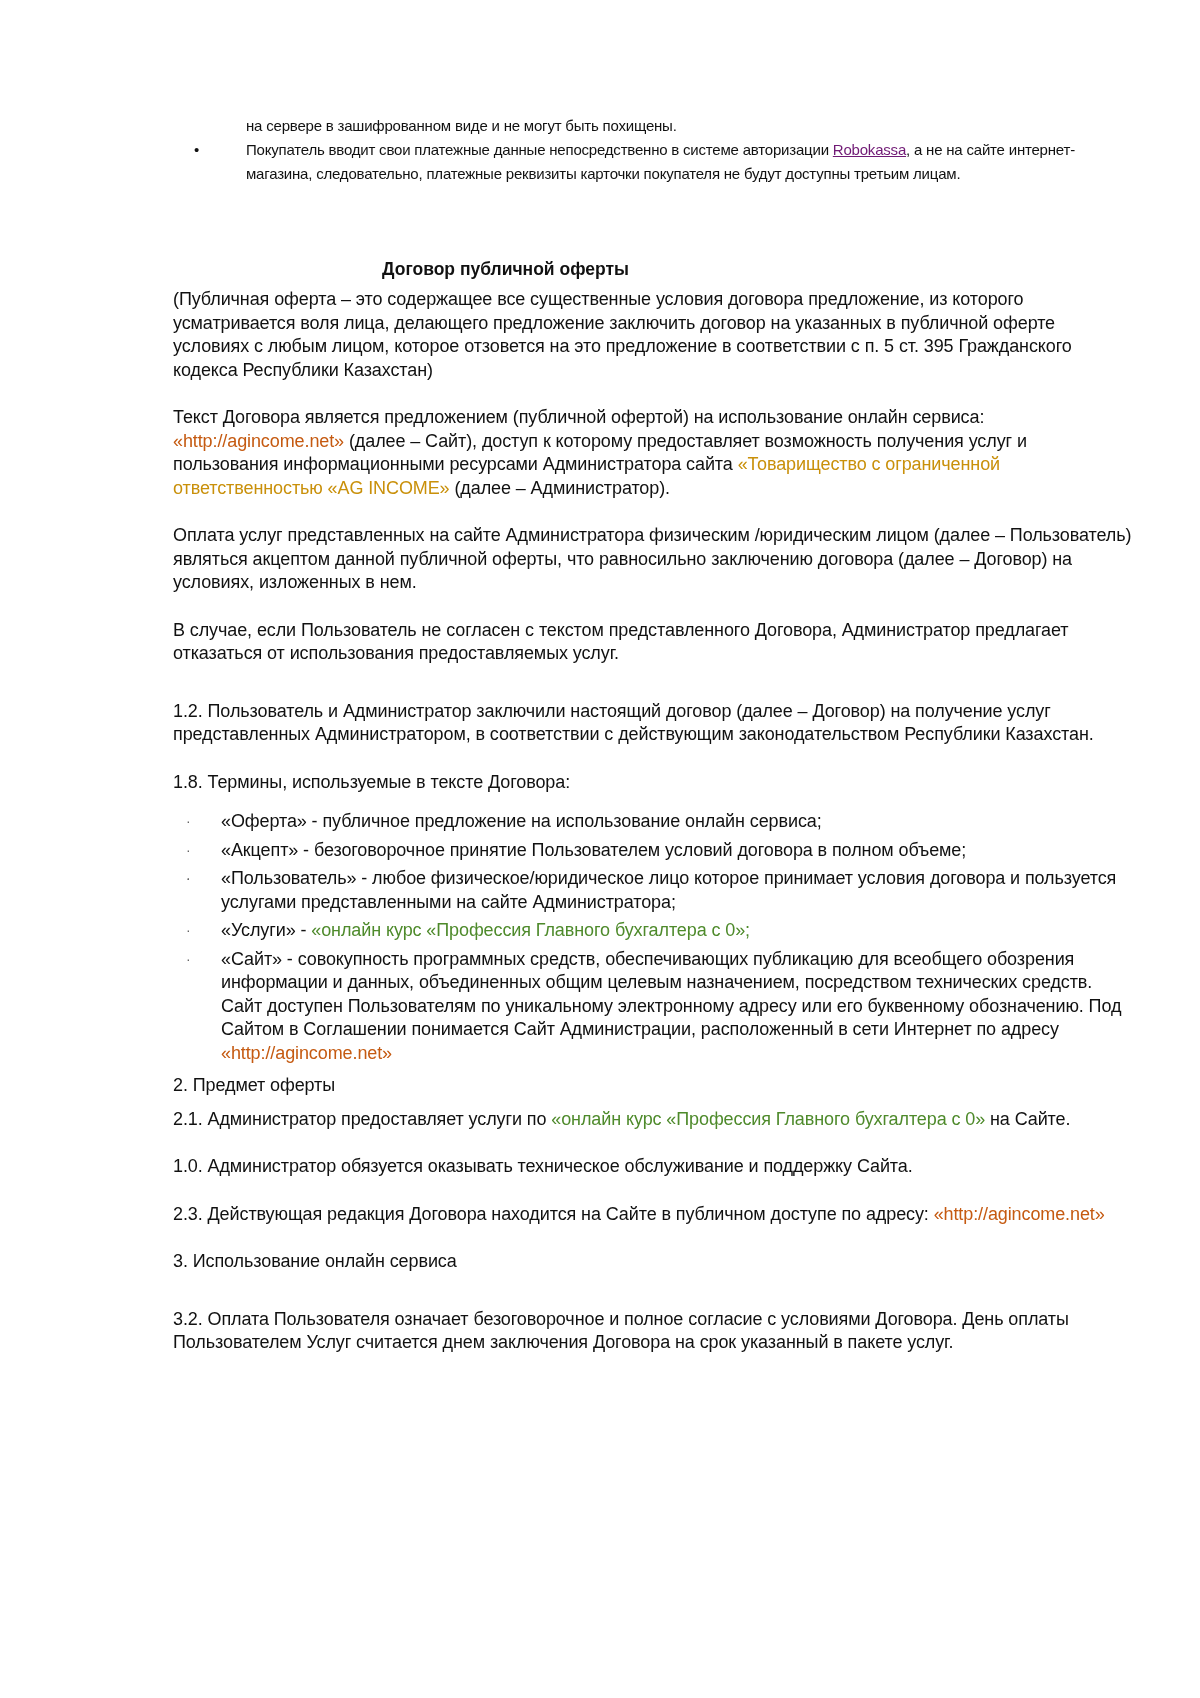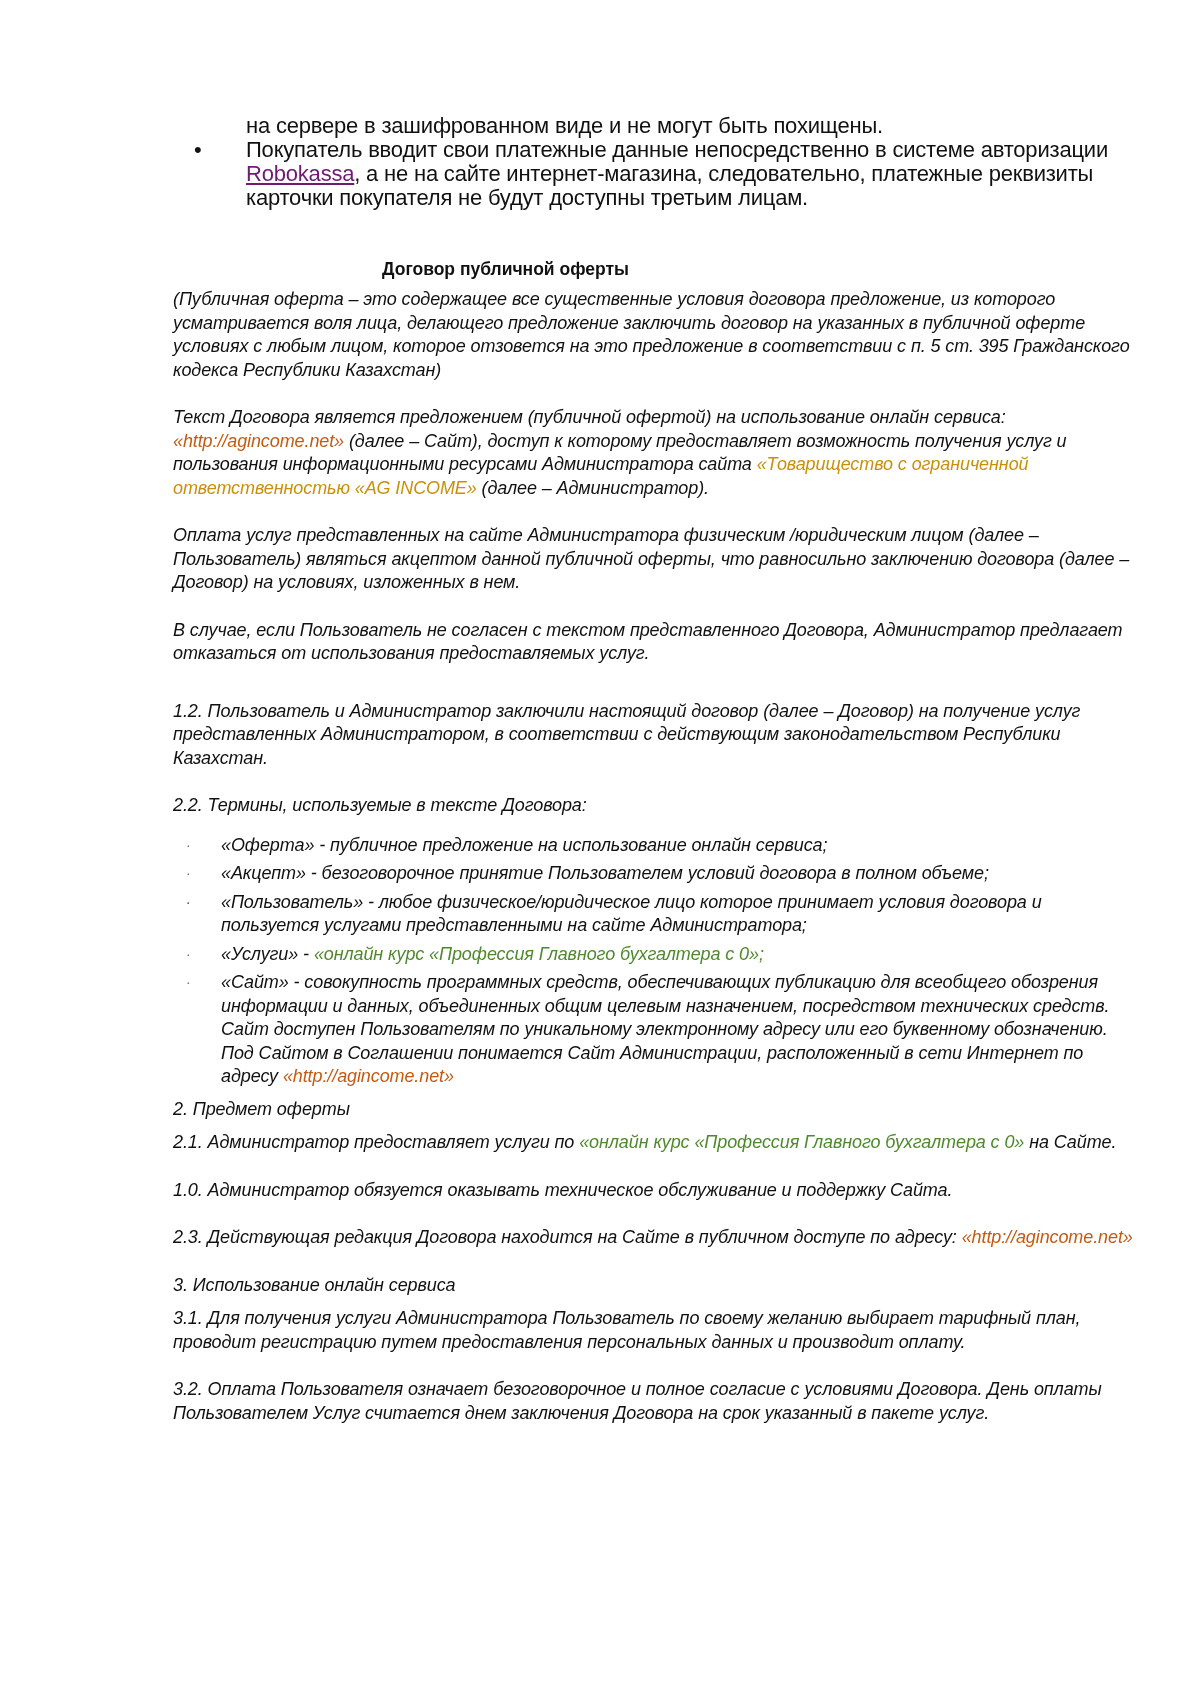--- a/index.html
+++ b/index.html
@@ -1,30 +1,30 @@
 <!DOCTYPE html>
 <html><head>
   <meta charset="utf-8">
   <style>
     html, body { margin: 0; padding: 0; background: #ffffff; }
     body { width: 1200px; height: 1698px; position: relative; overflow: hidden; }
     .page { position: absolute; left: 0; top: 0; width: 1200px; height: 1698px; background: #fff; }
 
     .top-block { position: absolute; left: 246px; top: 114px; width: 880px;
-      font-family: "Liberation Sans", sans-serif; font-size: 22px; line-height: 24px; color: #111; letter-spacing: -0.2px; }
+      font-family: "Liberation Sans", sans-serif; font-size: 15px; line-height: 24px; color: #111; letter-spacing: -0.2px; }
     .top-block p { margin: 0; }
     .bullet-row { position: relative; }
     .bullet-dot { position: absolute; left: -52px; top: 0; }
     .link-blue { color: #701a75; text-decoration: underline; cursor: pointer; }
 
     .doc-title { position: absolute; left: 0; width: 1011px; top: 259px; text-align: center;
       font-family: "Liberation Sans", sans-serif; font-weight: bold; font-size: 17.5px; color: #111; }
 
     .body { position: absolute; left: 173px; top: 288px; width: 960px;
-      font-family: "Liberation Sans", sans-serif; font-size: 18px; line-height: 23.5px; color: #111; letter-spacing: -0.1px; font-style: italic; }
+      font-family: "Liberation Sans", sans-serif; font-size: 18px; line-height: 23.5px; color: #111; letter-spacing: -0.1px; }
     .body p { margin: 0; }
     .gap-lg { height: 24px; }
     .gap-md { height: 10px; }
     .orange { color: #c55a11; text-align: center; }
     .gold { color: #c9900a; }
     .green { color: #4e8a2b; }
     .grey-num { color: #444; }
 
     ul.terms { list-style: none; margin: 0; padding: 0 0 0 48px; }
     ul.terms li { position: relative; margin: 0 0 5px 0; }
@@ -56,21 +56,21 @@
 
     <p>Оплата услуг представленных на сайте Администратора физическим /юридическим лицом (далее – Пользователь) являться акцептом данной публичной оферты, что равносильно заключению договора (далее – Договор) на условиях, изложенных в нем.</p>
     <div class="gap-lg"></div>
 
     <p>В случае, если Пользователь не согласен с текстом представленного Договора, Администратор предлагает отказаться от использования предоставляемых услуг.</p>
     <div class="gap-lg"></div>
 
     <div class="gap-md"></div>
     <p>1.2. Пользователь и Администратор заключили настоящий договор (далее – Договор) на получение услуг представленных Администратором, в соответствии с действующим законодательством Республики Казахстан.</p>
     <div class="gap-lg"></div>
-    <p>2.2. Термины, используемые в тексте Договора:</p>
+    <p>1.8. Термины, используемые в тексте Договора:</p>
     <div style="height:16px"></div>
 
     <ul class="terms">
       <li><span class="dot">·</span><span>«Оферта» - публичное предложение на использование онлайн сервиса;</span></li>
       <li><span class="dot">·</span><span>«Акцепт» - безоговорочное принятие Пользователем условий договора в полном объеме;</span></li>
       <li><span class="dot">·</span></li>
       <li><span class="dot">·</span><span>«Пользователь» - любое физическое/юридическое лицо которое принимает условия договора и пользуется услугами представленными на сайте Администратора;</span></li>
       <li><span class="dot">·</span><span>«Услуги» - </span><span class="green">«онлайн курс «Профессия Главного бухгалтера с 0»</span><span class="green">;</span></li>
       <li><span class="dot">·</span><span> «Сайт» - совокупность программных средств, обеспечивающих публикацию для всеобщего обозрения информации и данных, объединенных общим целевым назначением, посредством технических средств. Сайт доступен Пользователям по уникальному электронному адресу или его буквенному обозначению. Под Сайтом в Соглашении понимается Сайт Администрации, расположенный в сети Интернет по адресу </span><span class="orange">«http://agincome.net»</span></li>
     </ul>
@@ -80,17 +80,16 @@
     <div class="gap-md"></div>
     <p><span>2.1. Администратор предоставляет услуги по </span><span class="green">«онлайн курс «Профессия Главного бухгалтера с 0»</span><span> на Сайте.</span></p>
     <div class="gap-lg"></div>
     <p>1.0. Администратор обязуется оказывать техническое обслуживание и поддержку Сайта.</p>
     <div class="gap-lg"></div>
     <p><span>2.3. Действующая редакция Договора находится на Сайте в публичном доступе по адресу: </span><span class="orange">«http://agincome.net»</span></p>
     <div class="gap-lg"></div>
 
     <p>3. Использование онлайн сервиса</p>
     <div class="gap-md"></div>
-    <p>3.1. Для получения услуги Администратора Пользователь по своему желанию выбирает тарифный план, проводит регистрацию путем предоставления персональных данных и производит оплату.</p>
     <div class="gap-lg"></div>
     <p>3.2. Оплата Пользователя означает безоговорочное и полное согласие с условиями Договора. День оплаты Пользователем Услуг считается днем заключения Договора на срок указанный в пакете услуг.</p>
   </div>
 </div>
 
 </body></html>

